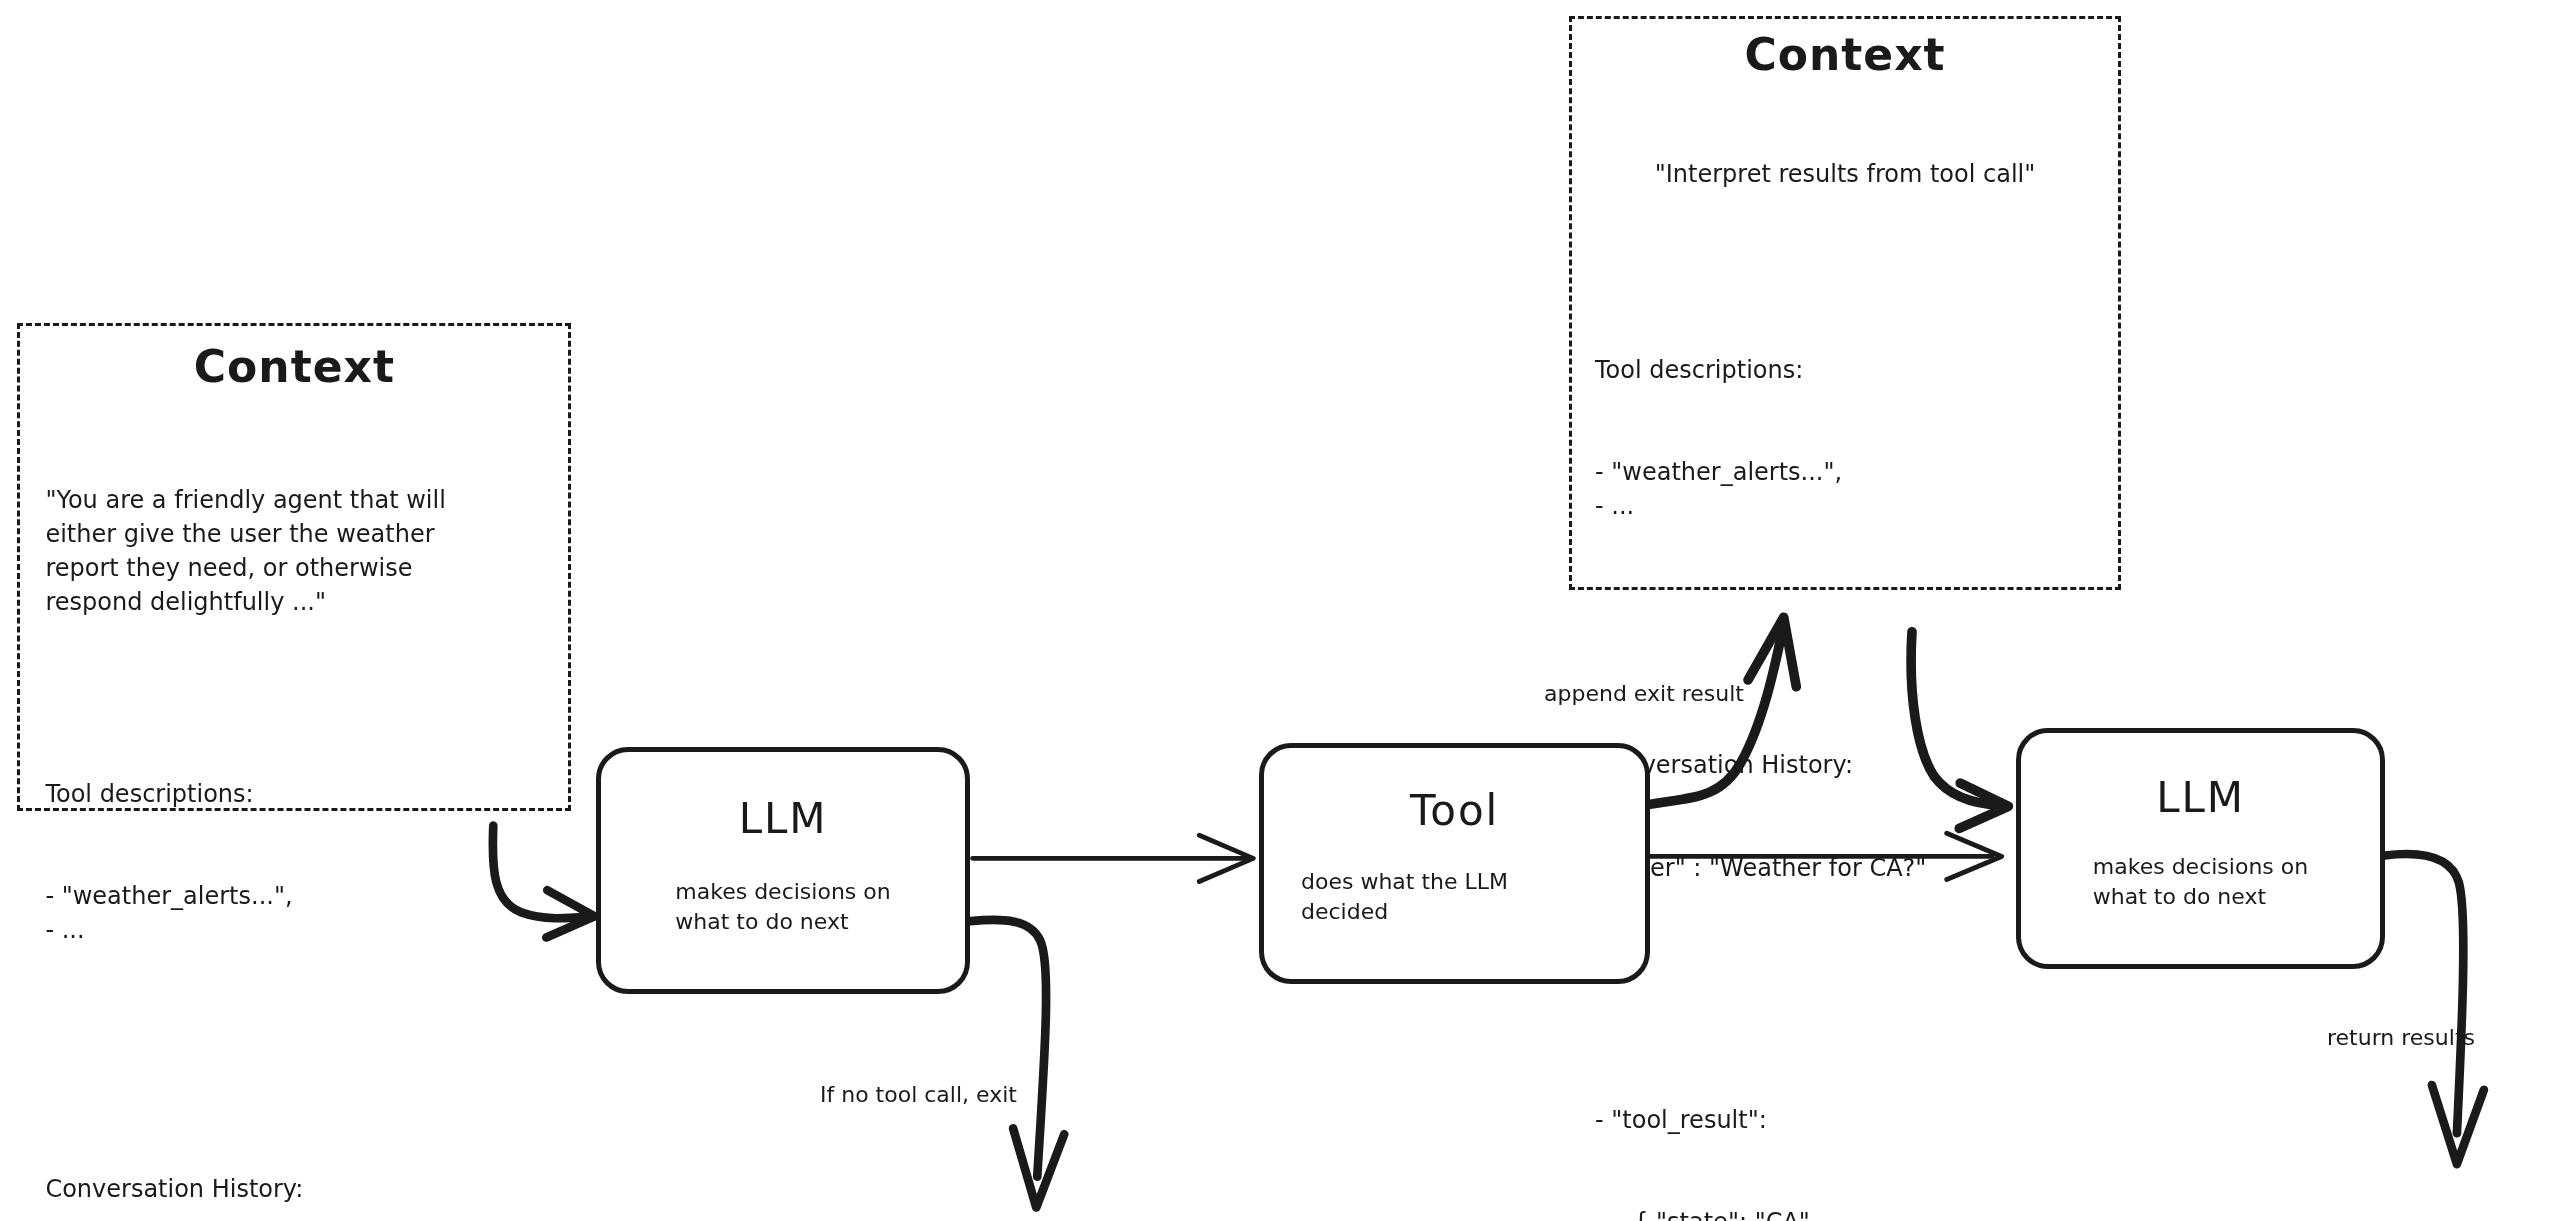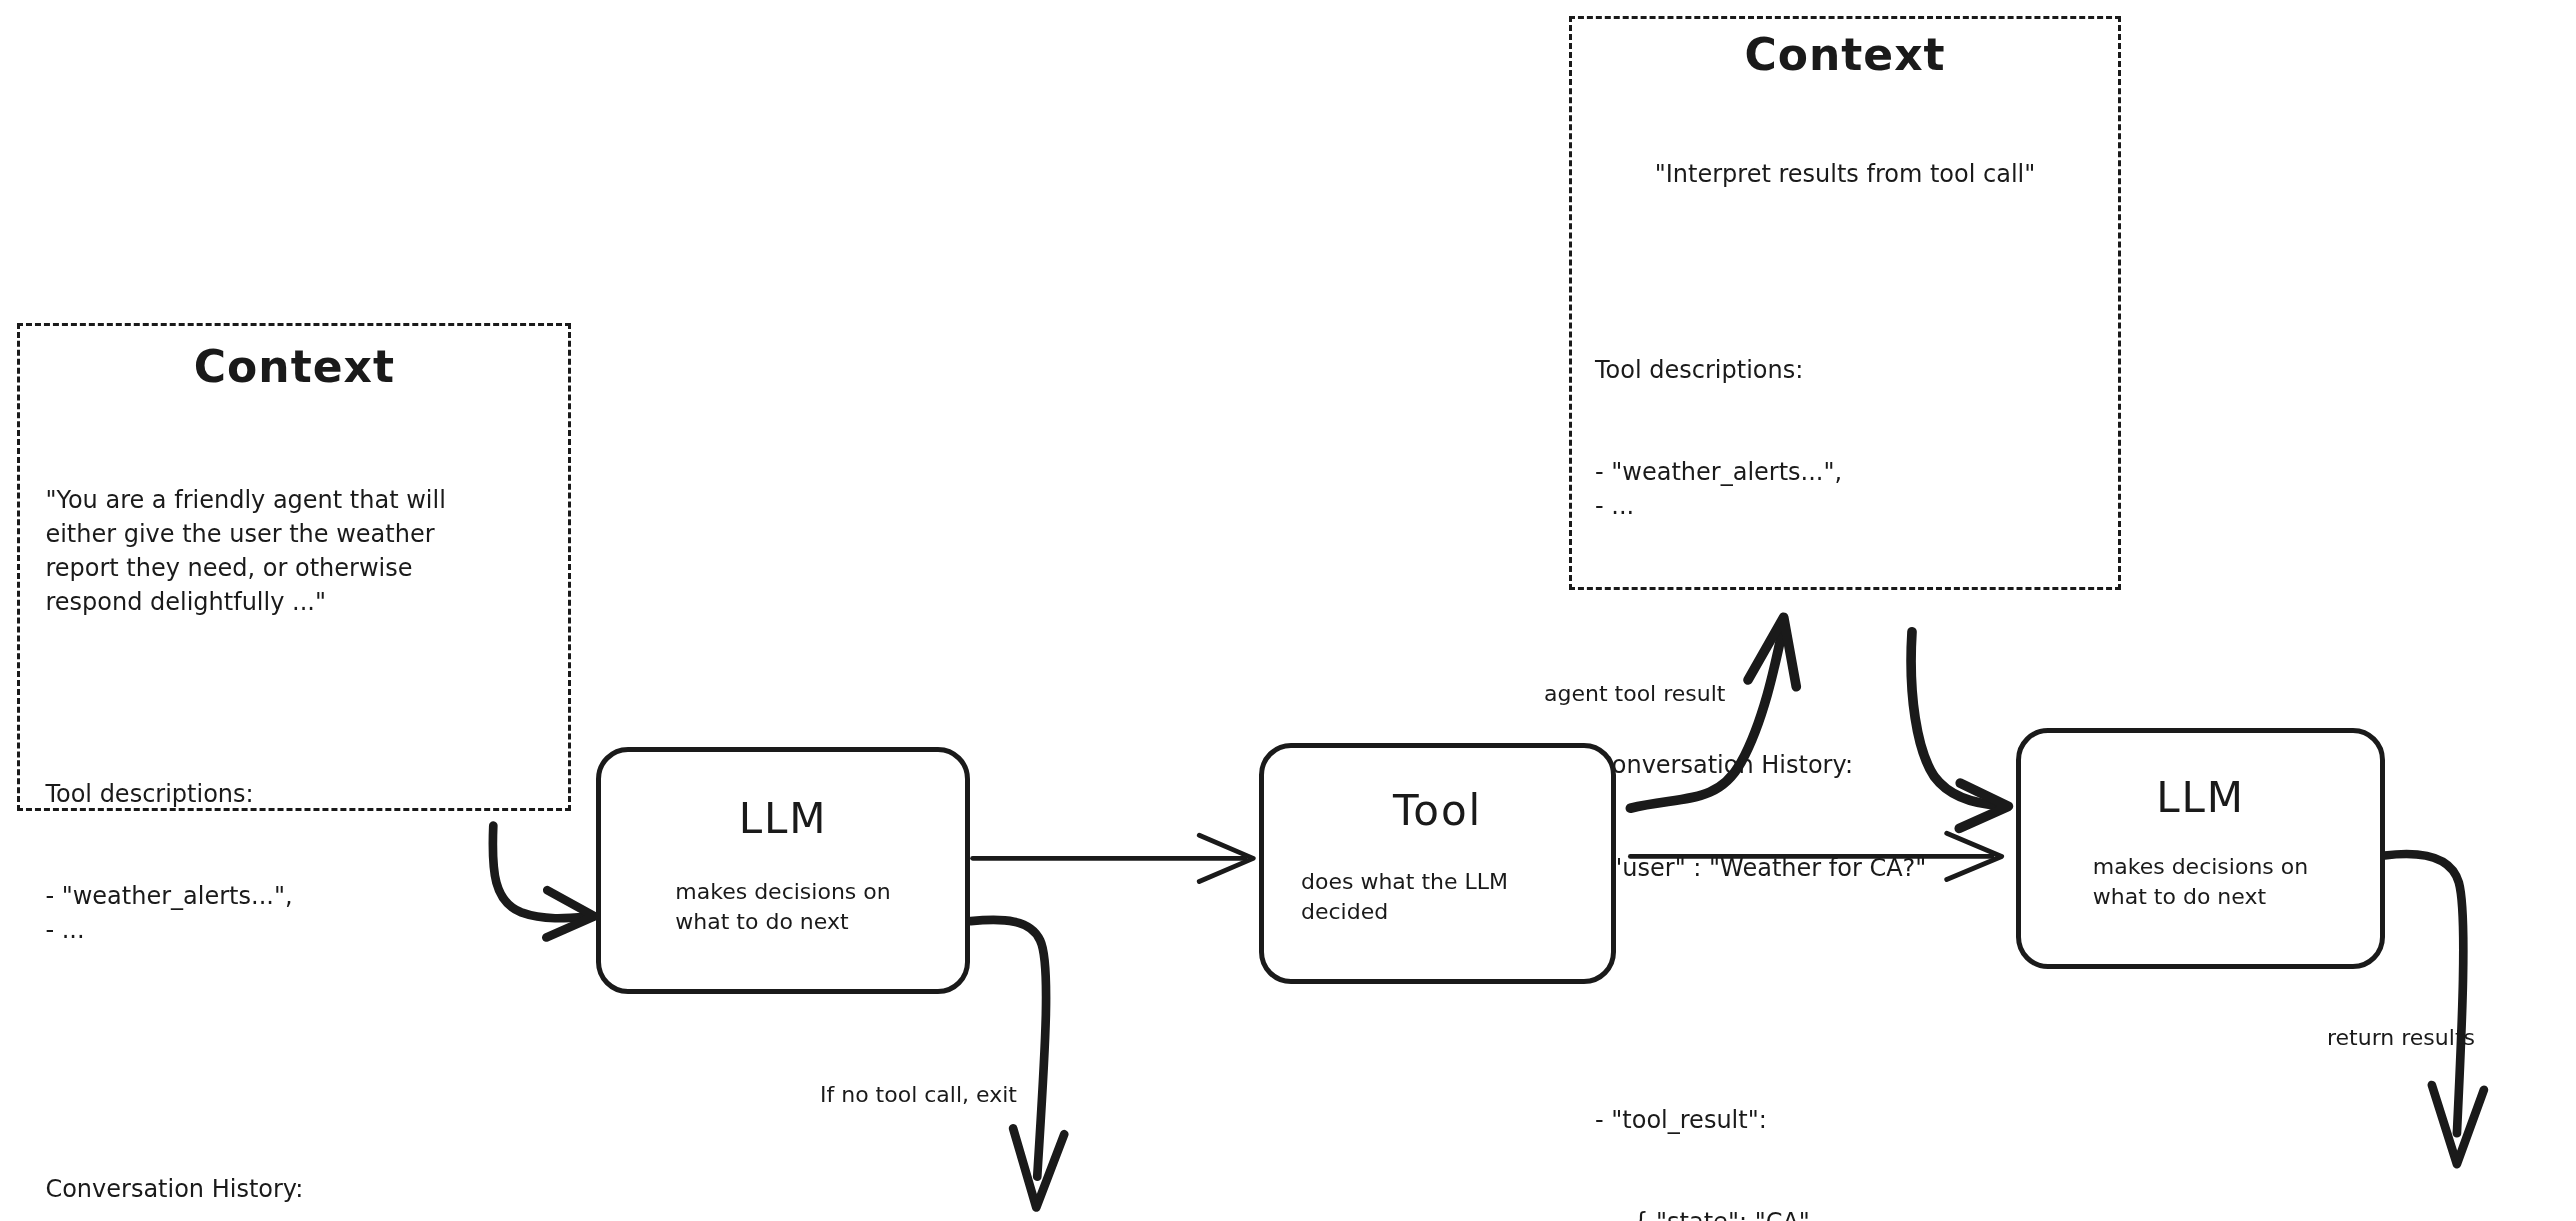--- a/index.html
+++ b/index.html
@@ -167,32 +167,32 @@
       </div>
     </div>
   </div>
 
   <div class="node-box" style="left:596px; top:747px; width:374px; height:247px;">
     <div class="node-title" style="margin-top:46px;">LLM</div>
     <div class="node-sub" style="margin-top:37px;">makes decisions on
 what to do next</div>
   </div>
 
-  <div class="node-box" style="left:1259px; top:743px; width:357px; height:241px;">
+  <div class="node-box" style="left:1259px; top:743px; width:391px; height:241px;">
     <div class="node-title" style="margin-top:42px;">Tool</div>
     <div class="node-sub" style="margin-top:35px; align-self:flex-start; margin-left:37px;">does what the LLM
 decided</div>
   </div>
 
   <div class="node-box" style="left:2016px; top:728px; width:369px; height:241px;">
     <div class="node-title" style="margin-top:44px;">LLM</div>
     <div class="node-sub" style="margin-top:33px;">makes decisions on
 what to do next</div>
   </div>
 
   <div class="edge-label" style="left:820px; top:1048px;margin-top:34px;">If no tool call, exit</div>
 
-  <div class="edge-label" style="left:1544px; top:681px;">agent tool result</div>
+  <div class="edge-label" style="left:1544px; top:681px;">append exit result</div>
 
   <div class="edge-label" style="left:2327px; top:1025px;">return results</div>
 
 </div>
 
 
 </body></html>

